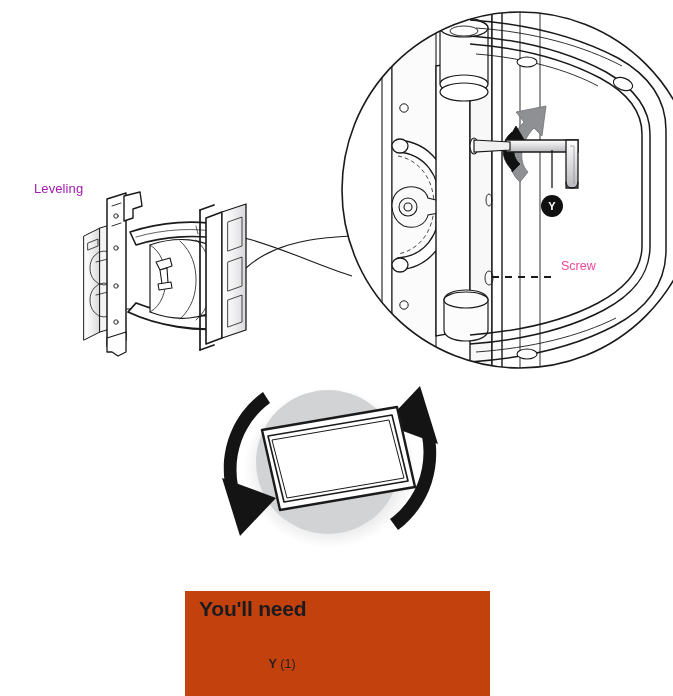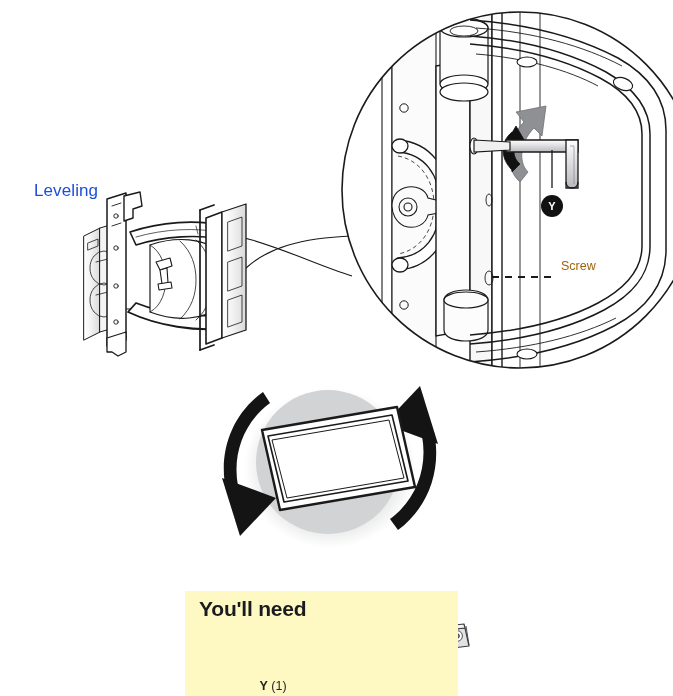--- a/index.html
+++ b/index.html
@@ -21,45 +21,45 @@
     left: 0; top: 0;
     width: 673px;
     height: 696px;
   }
 
   
   .section-label {
     position: absolute;
     left: 34px;
     top: 181px;
-    font-size: 17px;
+    font-size: 13px;
     font-weight: 400;
     letter-spacing: 0.1px;
-    color: #1d4ed8;
+    color: #a21caf;
     white-space: nowrap;
   }
 
   
   .callout-screw {
     position: absolute;
     left: 561px;
     top: 259px;
     font-size: 12.5px;
-    color: #a16207;
+    color: #ec4899;
     white-space: nowrap;
   }
 
   
   .need-panel {
     position: absolute;
     left: 185px;
     top: 591px;
-    width: 273px;
+    width: 305px;
     height: 105px;
-    background: #fef9c3;
+    background: #c2410c;
   }
   .need-title {
     position: absolute;
     left: 14px;
     top: 6px;
     font-size: 21px;
     font-weight: bold;
     color: #1b1b1f;
     letter-spacing: -0.2px;
     white-space: nowrap;
@@ -68,24 +68,23 @@
     position: absolute;
     font-size: 12.5px;
     color: #231f20;
     white-space: nowrap;
     text-align: center;
   }
   .tool-caption b {
     font-weight: bold;
   }
   .cap-y {
-    left: 8px;
+    left: 17px;
     top: 66px;
     width: 160px;
-    margin-top: 22px;
   }
   .cap-level {
     left: 160px;
     top: 66px;
     width: 140px;
   }
 
   svg { display: block; }
   .svg-layer {
     position: absolute;

